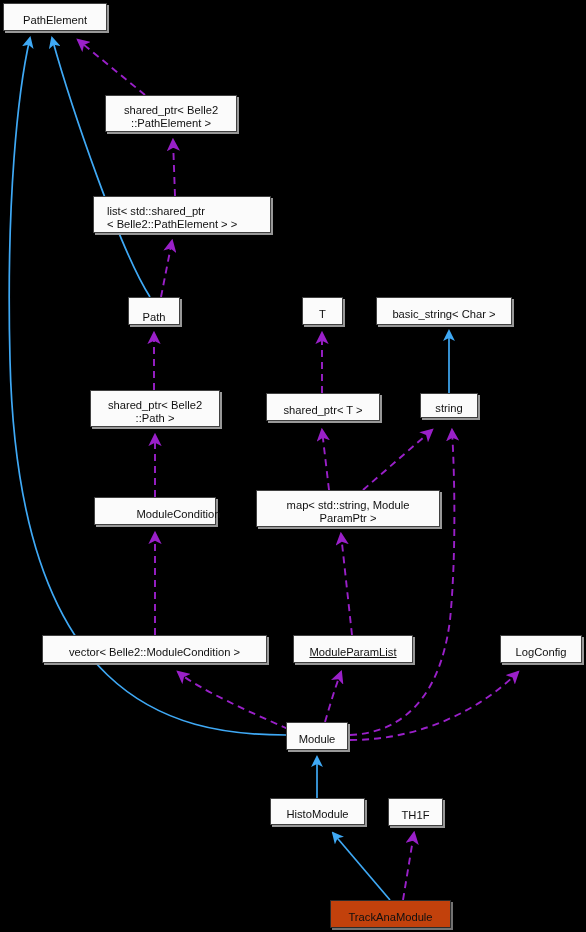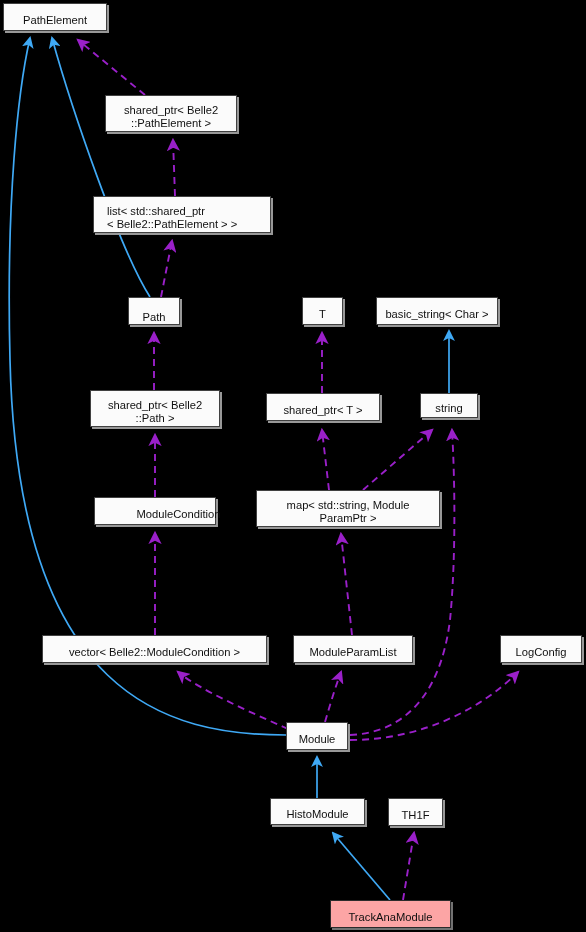--- a/index.html
+++ b/index.html
@@ -37,21 +37,21 @@
     color: #101010;
     font-family: "Liberation Sans", sans-serif;
     font-size: 11.2px;
     line-height: 13.5px;
     letter-spacing: 0px;
     white-space: pre;
     z-index: 5;
     user-select: none;
   }
   .node-box.highlight {
-    background: #fca5a5;
+    background: #c2410c;
     border-color: #2b2b2b;
     box-shadow: 2px 2px 0 0 rgba(120,120,120,0.95);
   }
   .node-box.left-align {
     justify-content: flex-start;
     text-align: left;
     padding-left: 13px;
   }
   .node-label {
     display: block;
@@ -118,30 +118,30 @@
   </svg>
 
   <div id="nodes-layer">
       <div class="node-box" style="left: 3px; top: 3px; width: 104px; height: 28px;"><span class="node-label">PathElement</span></div>
       <div class="node-box" style="left: 105px; top: 95px; width: 132px; height: 37px;"><span class="node-label">shared_ptr&lt; Belle2
 ::PathElement &gt;</span></div>
       <div class="node-box left-align" style="left: 93px; top: 196px; width: 178px; height: 37px;"><span class="node-label">list&lt; std::shared_ptr
 &lt; Belle2::PathElement &gt; &gt;</span></div>
       <div class="node-box" style="left: 128px; top: 297px; width: 52px; height: 28px; align-items: flex-end;"><span class="node-label">Path</span></div>
       <div class="node-box" style="left: 302px; top: 297px; width: 41px; height: 28px;"><span class="node-label">T</span></div>
-      <div class="node-box" style="left: 376px; top: 297px; width: 122px; height: 28px;"><span class="node-label">basic_string&lt; Char &gt;</span></div>
+      <div class="node-box" style="left: 376px; top: 297px; width: 136px; height: 28px;"><span class="node-label">basic_string&lt; Char &gt;</span></div>
       <div class="node-box" style="left: 90px; top: 390px; width: 130px; height: 37px;"><span class="node-label">shared_ptr&lt; Belle2
 ::Path &gt;</span></div>
       <div class="node-box" style="left: 266px; top: 393px; width: 114px; height: 28px;"><span class="node-label">shared_ptr&lt; T &gt;</span></div>
       <div class="node-box" style="left: 420px; top: 393px; width: 58px; height: 25px;"><span class="node-label">string</span></div>
       <div class="node-box" style="left: 94px; top: 497px; width: 122px; height: 28px; padding-left: 47px;"><span class="node-label">ModuleCondition</span></div>
       <div class="node-box" style="left: 256px; top: 490px; width: 184px; height: 37px;"><span class="node-label">map&lt; std::string, Module
 ParamPtr &gt;</span></div>
       <div class="node-box" style="left: 42px; top: 635px; width: 225px; height: 28px;"><span class="node-label">vector&lt; Belle2::ModuleCondition &gt;</span></div>
-      <div class="node-box" style="left: 293px; top: 635px; width: 120px; height: 28px;"><span class="node-label">ModuleParamList</span></div>
+      <div class="node-box" style="left: 293px; top: 635px; width: 120px; height: 28px; text-decoration: underline;"><span class="node-label">ModuleParamList</span></div>
       <div class="node-box" style="left: 500px; top: 635px; width: 82px; height: 28px;"><span class="node-label">LogConfig</span></div>
       <div class="node-box" style="left: 286px; top: 722px; width: 62px; height: 28px;"><span class="node-label">Module</span></div>
       <div class="node-box" style="left: 270px; top: 798px; width: 95px; height: 27px;"><span class="node-label">HistoModule</span></div>
       <div class="node-box" style="left: 388px; top: 798px; width: 55px; height: 28px;"><span class="node-label">TH1F</span></div>
       <div class="node-box highlight" style="left: 330px; top: 900px; width: 121px; height: 28px;"><span class="node-label">TrackAnaModule</span></div>
     </div>
 
 </div>
 
 </body></html>

